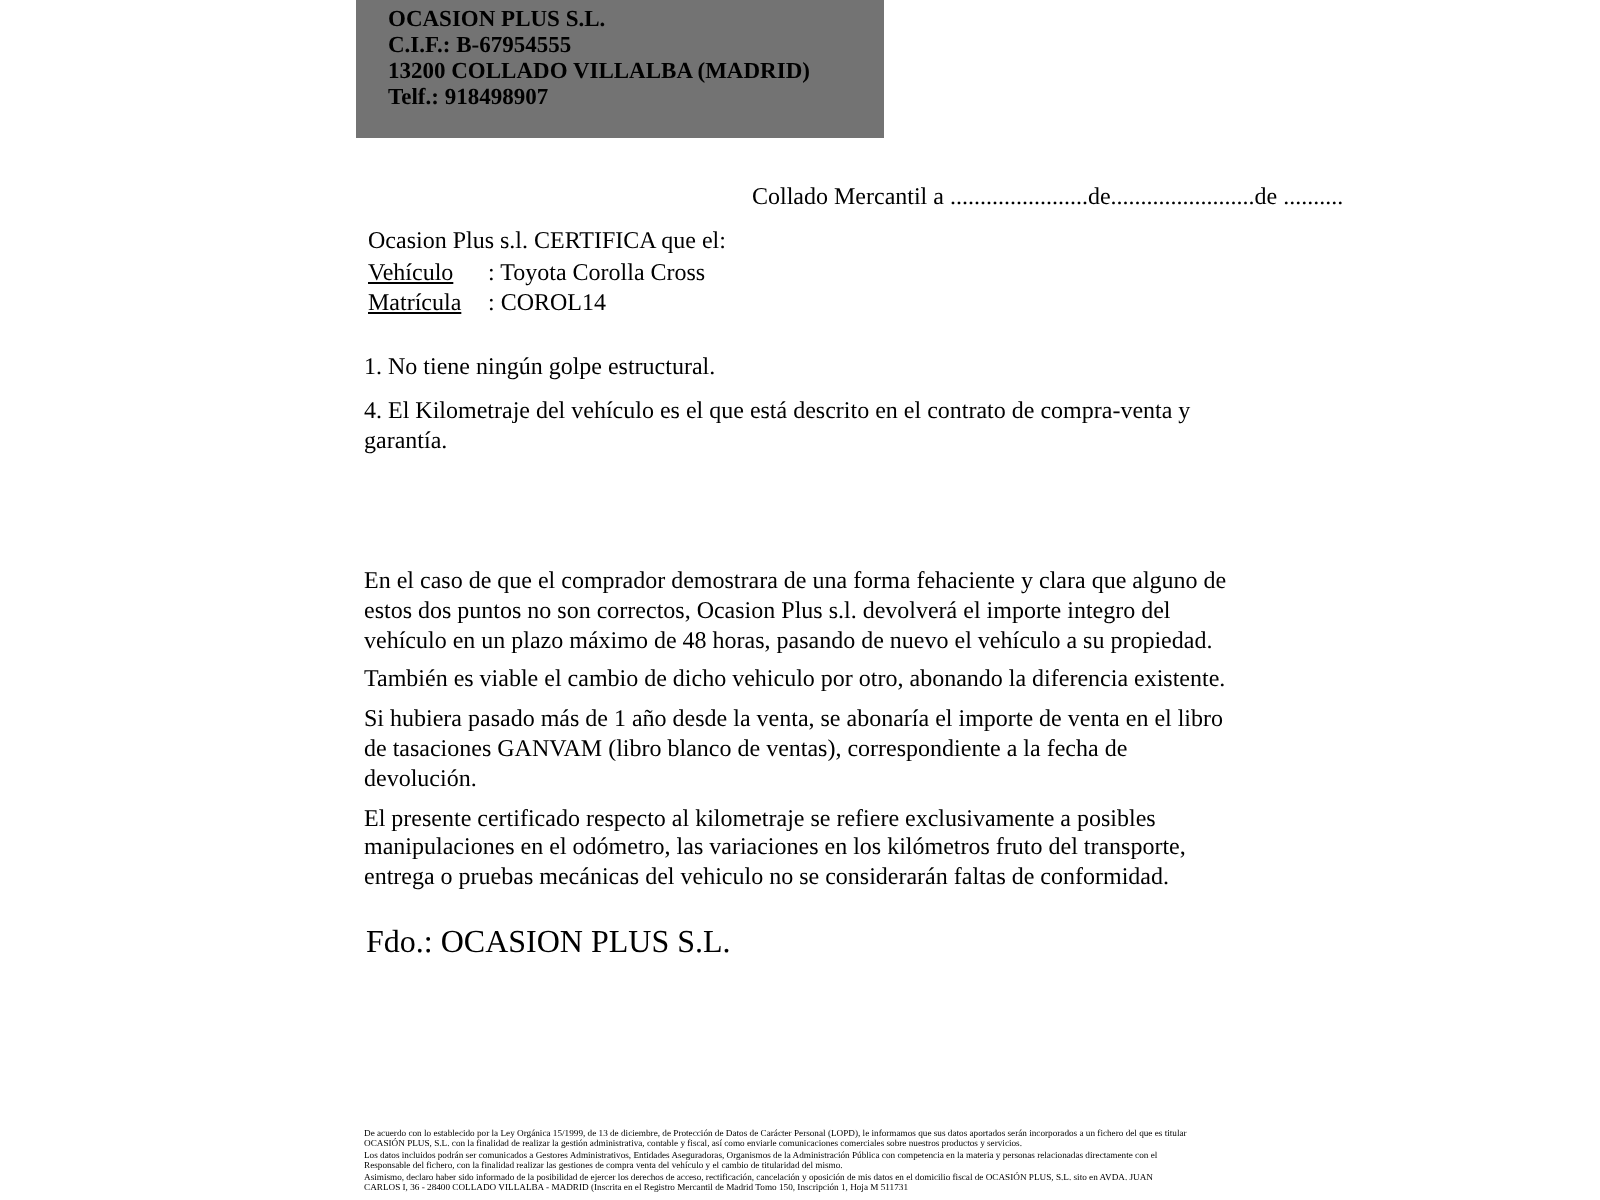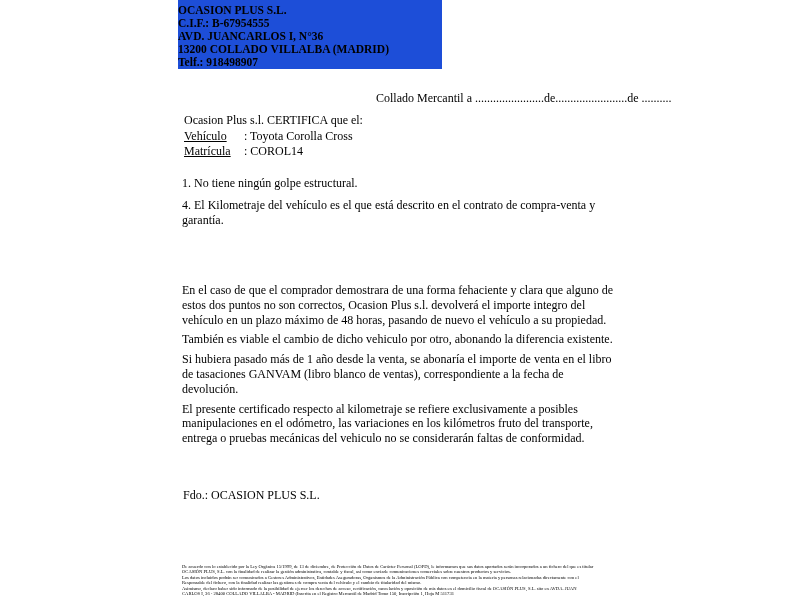--- a/index.html
+++ b/index.html
@@ -12,22 +12,22 @@
     font-family: "Liberation Serif", "DejaVu Serif", serif;
     color: #000000;
     overflow: hidden;
   }
   .letterhead {
     position: absolute;
     left: 178px;
     top: 0;
     width: 264px;
     height: 69px;
-    background: #1d4ed8;
-    padding: 4px 7px 0 0;
+    background: #737373;
+    padding: 4px 7px 0 16px;
   }
   .letterhead div {
     font-weight: bold;
     font-size: 11.5px;
     line-height: 13px;
     white-space: nowrap;
   }
   .date-line {
     position: absolute;
     left: 376px;
@@ -63,43 +63,42 @@
     width: 438px;
     font-size: 12px;
     line-height: 14.8px;
     text-align: left;
     margin-top: 43px;
   }
   .body-text p { margin-bottom: 5px; }
   .signature {
     position: absolute;
     left: 183px;
-    top: 488px;
-    font-size: 12px;
+    top: 463px;
+    font-size: 16px;
   }
   .legal {
     position: absolute;
     left: 182px;
     top: 564px;
     width: 434px;
     font-size: 4.6px;
     line-height: 5.4px;
     color: #000000;
   }
   .legal div { white-space: nowrap; overflow: hidden; }
 </style>
 </head>
 <body>
 
 <div class="page">
 
   <div class="letterhead">
     <div>OCASION PLUS S.L.</div>
     <div>C.I.F.: B-67954555</div>
-    <div>AVD. JUANCARLOS I, N°36</div>
     <div>13200 COLLADO VILLALBA (MADRID)</div>
     <div>Telf.: 918498907</div>
   </div>
 
   <div class="date-line">Collado Mercantil a .......................de........................de ..........</div>
 
   <div class="certify">
     <div>Ocasion Plus s.l. CERTIFICA que el:</div>
     <div class="cert-row">
       <span class="lbl">Vehículo</span>

